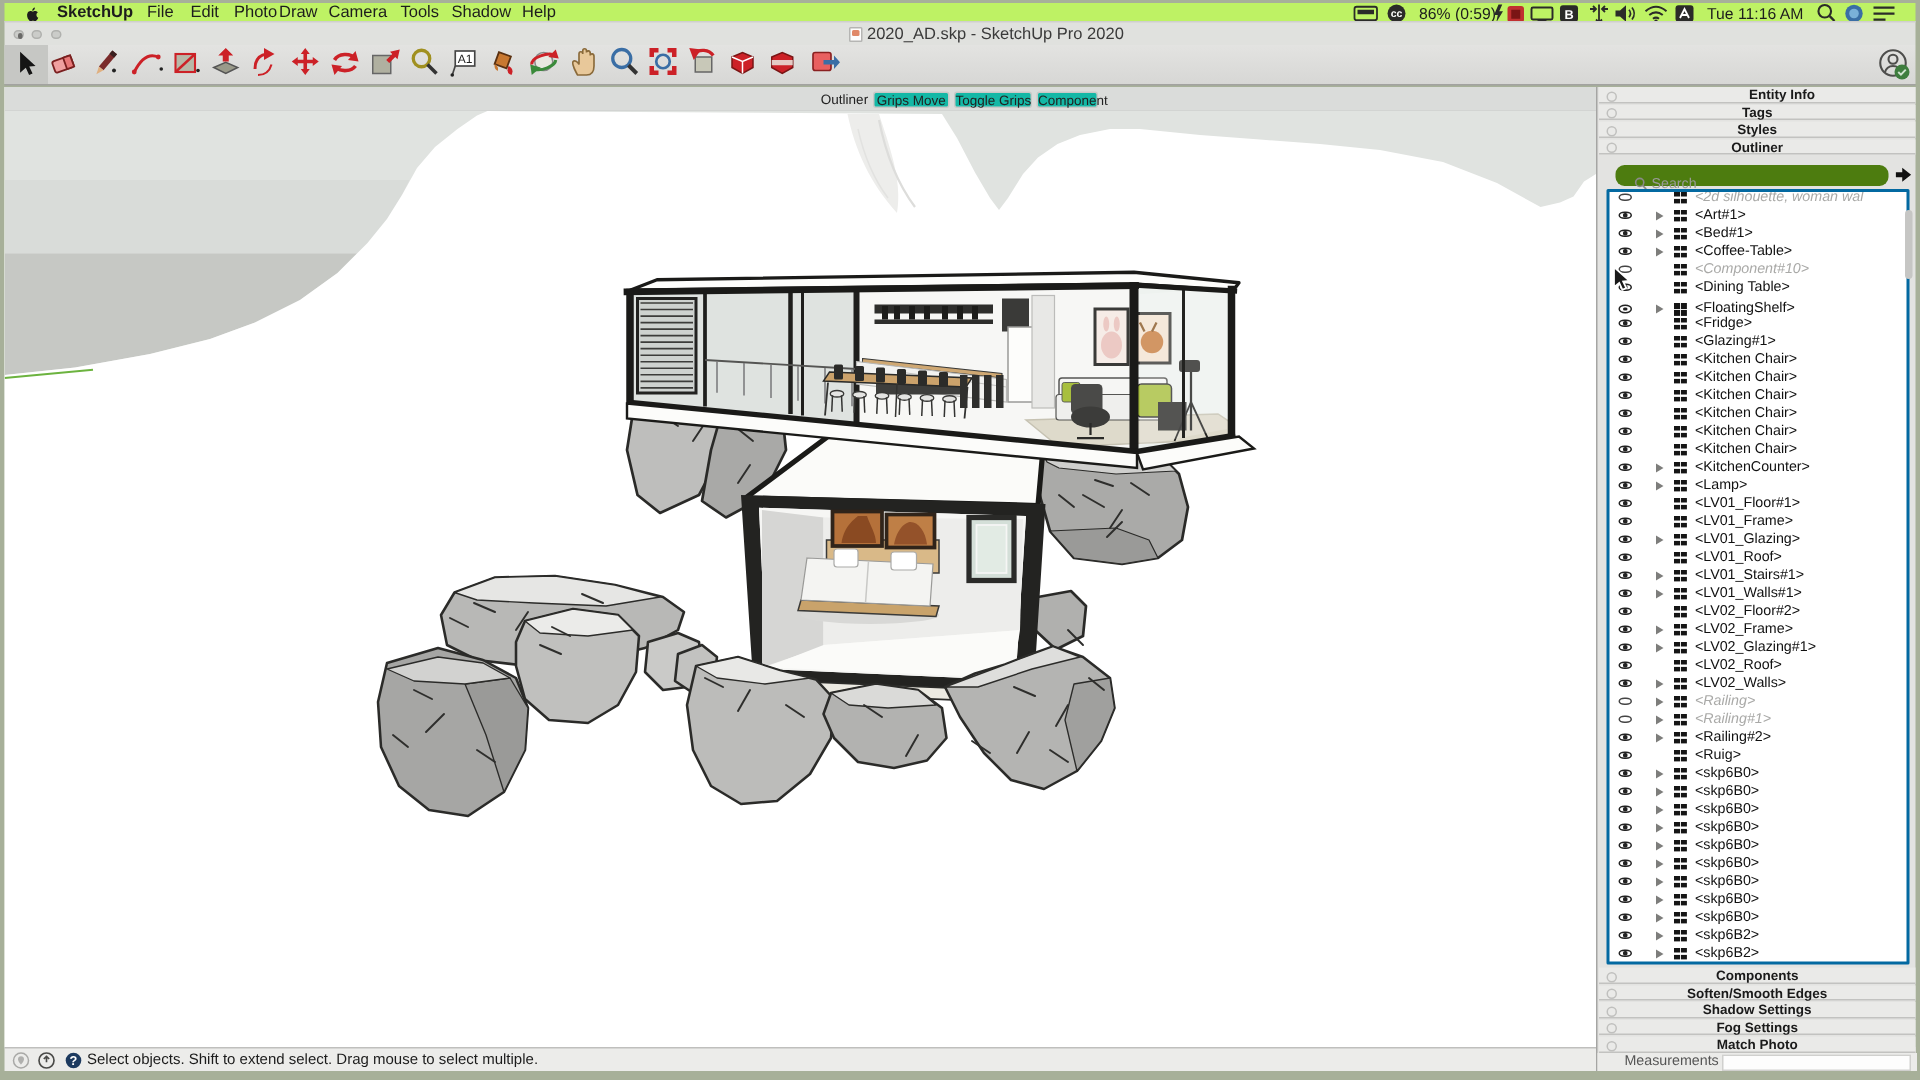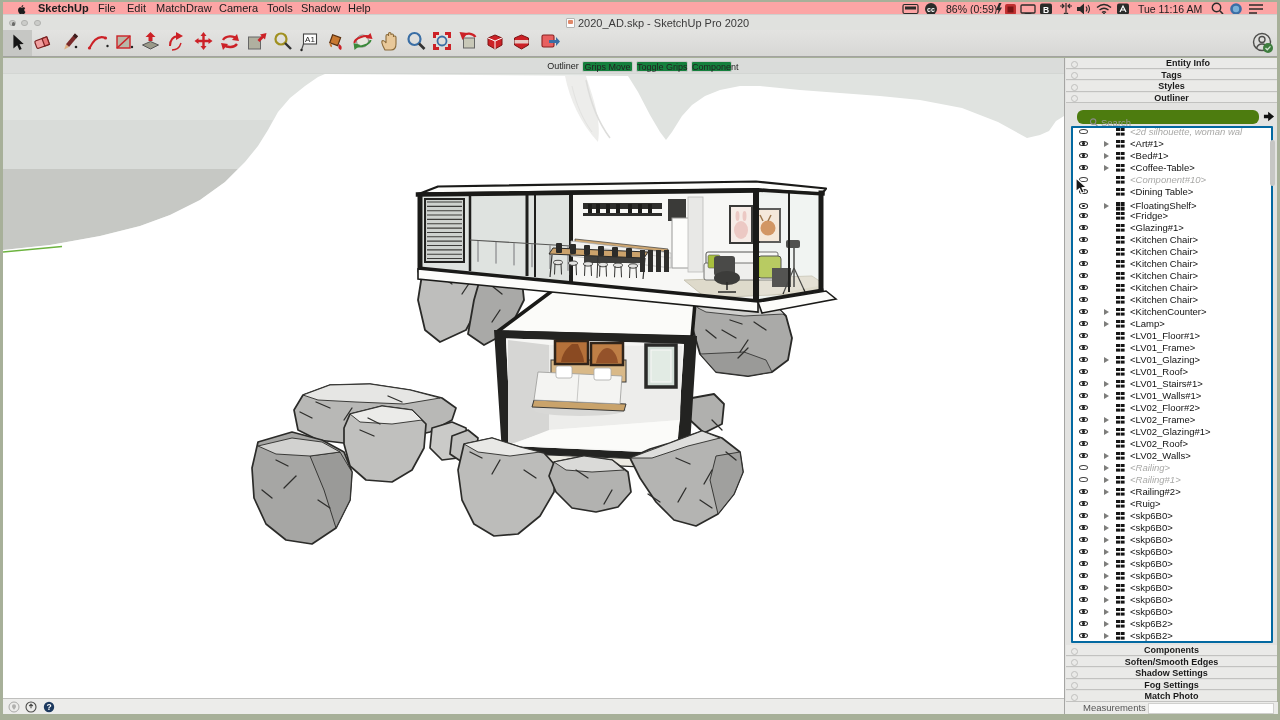--- a/index.html
+++ b/index.html
@@ -1,35 +1,35 @@
 <!DOCTYPE html>
 <html><head>
 <meta charset="utf-8">
 <style>
   * { margin:0; padding:0; box-sizing:border-box; }
   html,body { width:1280px; height:720px; overflow:hidden; }
   body { background:#a7b099; font-family:"Liberation Sans", sans-serif; position:relative; }
   .abs { position:absolute; }
   
-  #menubar { left:3px; top:2px; width:1274px; height:12px; background:#fca5a5; font-size:11px; color:#1d1d1d; }
+  #menubar { left:3px; top:2px; width:1274px; height:12px; background:#bef264; font-size:11px; color:#1d1d1d; }
   #menubar .mi { position:absolute; top:0px; line-height:13px; }
   
   #titlebar { left:3px; top:14px; width:1274px; height:16px; background:#e0e1de; border-top:1px solid #cfcfcd; }
   .tl { position:absolute; top:4.5px; width:6.5px; height:6.5px; border-radius:50%; background:#cbccc9; border:1px solid #b0b1ae; }
   #title { position:absolute; left:575px; top:1px; font-size:11px; color:#3a3a3a; line-height:15px; }
   #docicon { position:absolute; left:563px; top:3px; width:9px; height:10px; background:#fdfdfd; border:1px solid #b5b5b3; border-radius:1px; }
   #docicon:after { content:""; position:absolute; left:1px; top:1px; width:5px; height:4px; background:#e08868; border-radius:1px; }
   
   #toolbar { left:3px; top:30px; width:1274px; height:27px; background:linear-gradient(#e3e3e1,#d7d7d5); border-bottom:1px solid #a2a2a0; }
   #selbg { position:absolute; left:0px; top:0px; width:29px; height:26px; background:#c6c7c4; }
   
   #canvas { left:3px; top:58px; width:1061px; height:640px; background:#fff; overflow:hidden; }
   
   .tab { position:absolute; top:3px; height:10.5px; font-size:9px; line-height:10.5px; text-align:center; color:#222; white-space:nowrap; }
-  .tabw { background:#15803d; border:1px solid #c9c9c7; border-radius:2px; }
+  .tabw { background:#14b8a6; border:1px solid #c9c9c7; border-radius:2px; }
   
   #sidebar { left:1064px; top:58px; width:213px; height:656px; background:#e3e3e1; border-left:1px solid #a5a5a3; z-index:5; }
   .hdr { position:absolute; left:1px; width:211px; height:10.5px; background:#eaeae8; border-bottom:1px solid #c2c2c0; font-size:9px; font-weight:bold; color:#1a1a1a; text-align:center; line-height:10px; }
   .hdr:before { content:""; position:absolute; left:5px; top:2.5px; width:5px; height:5px; border:1px solid #c0c0be; border-radius:50%; }
   #searchbox { position:absolute; left:12px; top:51.5px; width:182px; height:12.5px; background:#fff; border:7px solid #4d7c0f; border-radius:6px; }
   #searchbox .ph { position:absolute; left:17px; top:1px; font-size:9.5px; color:#9a9a98; line-height:10.5px; }
   #listwrap { position:absolute; left:6px; top:68px; width:202px; height:517px; background:#fff; border:2px solid #0369a1; border-radius:1px; overflow:hidden; }
   .r { position:absolute; left:0; width:100%; height:12px; font-size:9.5px; color:#111; }
   .r .nm { position:absolute; left:57px; top:0; line-height:12px; white-space:nowrap; }
   .r.gray .nm { color:#a9a9a7; font-style:italic; }
@@ -46,21 +46,21 @@
 </style>
 </head>
 <body>
   <div class="abs" id="menubar">
     <svg class="abs" style="left:14px; top:1.5px;" width="11" height="11" viewBox="0 0 11 11">
       <path d="M7.6 1.3c-.5.05-1.2.4-1.6.85-.33.4-.63 1.05-.5 1.65.6.05 1.22-.3 1.6-.75.37-.45.63-1.1.5-1.75zM7.9 4c-.9 0-1.55.5-2 .5-.45 0-1.1-.48-1.85-.47-.95.02-1.85.55-2.3 1.4-1 1.7-.27 4.2.7 5.6.47.65 1.03 1.4 1.77 1.37.7-.03.97-.45 1.83-.45.85 0 1.1.45 1.85.43.76-.02 1.24-.66 1.7-1.33.54-.76.76-1.5.77-1.54-.02-.01-1.48-.57-1.5-2.25-.01-1.4 1.15-2.08 1.2-2.11-.65-.96-1.67-1.1-2.17-1.15z" fill="#1d1d1d" transform="scale(0.82)"></path>
     </svg>
     <span class="mi" style="left:35px; font-weight:bold;">SketchUp</span>
     <span class="mi" style="left:95px;">File</span>
     <span class="mi" style="left:124px;">Edit</span>
-    <span class="mi" style="left:153px;">Match</span>
+    <span class="mi" style="left:153px;">Photo</span>
     <span class="mi" style="left:183px;">Draw</span>
     <span class="mi" style="left:216px;">Camera</span>
     <span class="mi" style="left:264px;">Tools</span>
     <span class="mi" style="left:298px;">Shadow</span>
     <span class="mi" style="left:345px;">Help</span>
     <svg class="abs" style="left:898px; top:0px;" width="370" height="13" viewBox="0 0 370 13" id="menuicons">
       <g transform="translate(2,0)">
         <rect x="0" y="2.5" width="15" height="9" rx="1.5" fill="none" stroke="#2b2b29" stroke-width="1.2"></rect>
         <rect x="2" y="4.5" width="11" height="3" fill="#2b2b29"></rect>
       </g>
@@ -746,13 +746,14 @@
   </div>
   <div class="abs" id="statusbar">
     <svg class="abs" style="left:5px; top:2px;" width="50" height="12" viewBox="0 0 50 12">
       <circle cx="6" cy="6" r="5" fill="none" stroke="#a9a9a7" stroke-width="1"></circle>
       <path d="M6 3.2a2 2 0 0 1 2 2c0 1.4-2 3.6-2 3.6s-2-2.2-2-3.6a2 2 0 0 1 2-2z" fill="#b0b0ae"></path>
       <circle cx="23" cy="6" r="5" fill="none" stroke="#4a4a48" stroke-width="1.1"></circle>
       <path d="M23 2.8v4.4 M21.2 5l1.8-1.8L24.8 5" fill="none" stroke="#4a4a48" stroke-width="1.1"></path>
       <circle cx="41" cy="6" r="5.2" fill="#1d3a5f"></circle>
       <text x="41" y="9" font-size="8.5" font-weight="bold" fill="#fff" text-anchor="middle" font-family="Liberation Sans">?</text>
     </svg>
+    <span class="msg">Select objects. Shift to extend select. Drag mouse to select multiple.</span>
   </div>
 
 </body></html>

